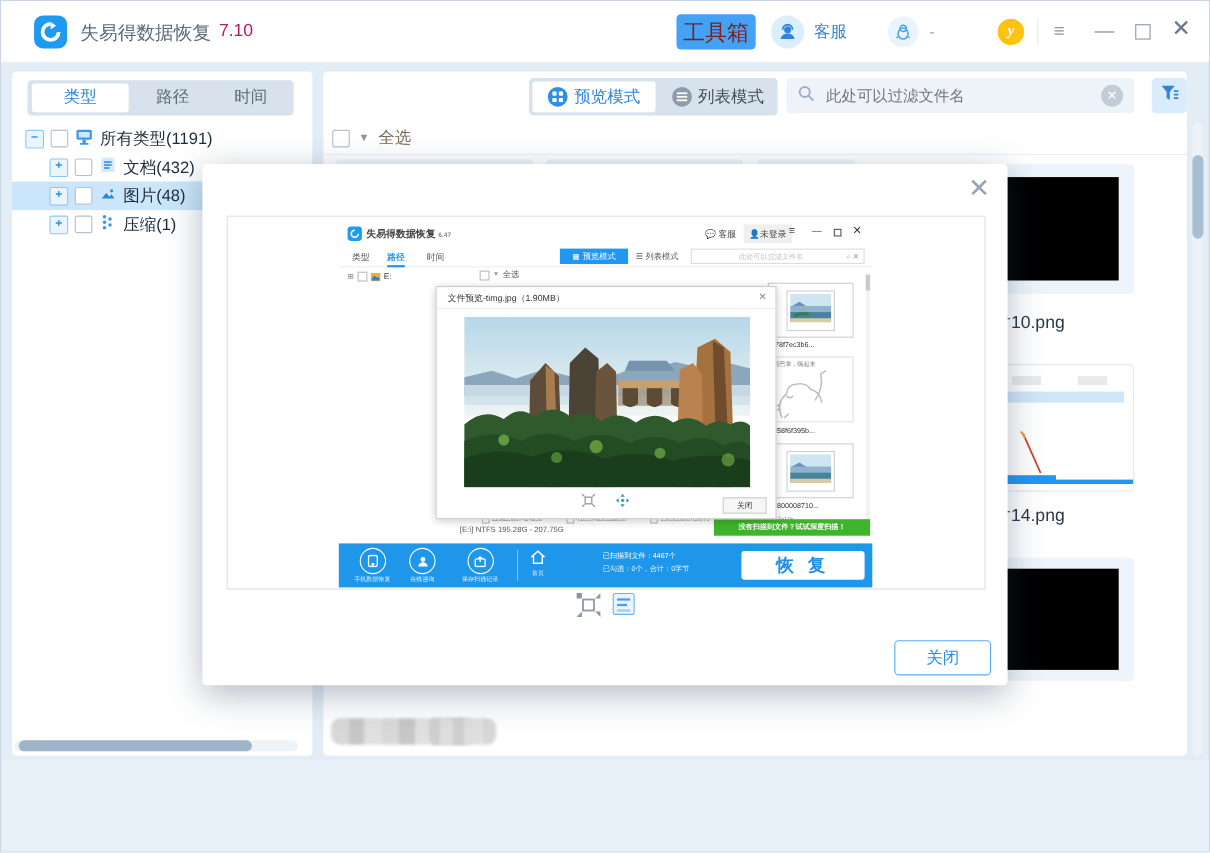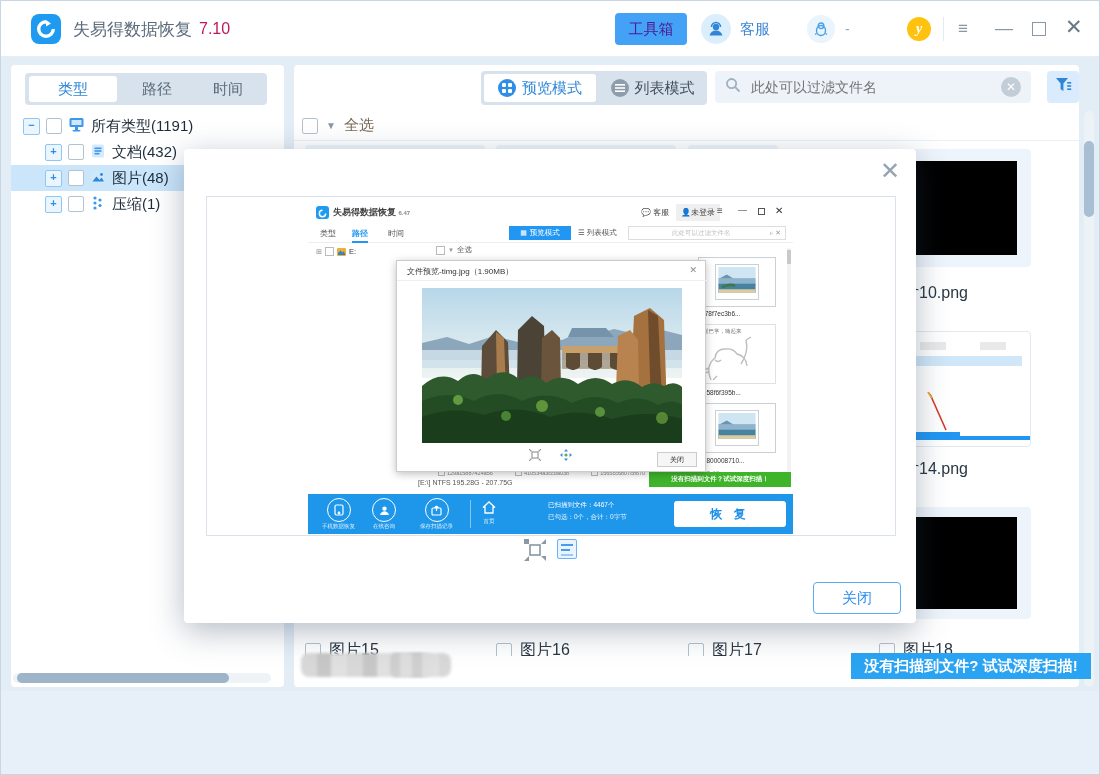--- a/index.html
+++ b/index.html
@@ -34,21 +34,21 @@
       <svg width="30" height="30" viewBox="0 0 30 30">
           <path d="M15 6a9 9 0 1 0 9 9h-3.4a5.6 5.6 0 1 1-5.6-5.6V6z" fill="#fff"></path>
           <path d="M15 6l5 3.4-5 3.2z" fill="#fff"></path>
         </svg>
     </div>
     <div class="ab fx" style="left:72px;top:0;height:56px;gap:7px">
       <span style="font-size:17px;color:#5b6b7b">失易得数据恢复</span>
       <span style="font-size:16px;color:#be185d">7.10</span>
     </div>
     <div class="ab fx" style="left:614px;top:12px;width:72px;height:32px;background:#43a1f6;border-radius:4px;justify-content:center">
-      <span style="color:#4c1d95;font-size:15px">工具箱</span>
+      <span style="color:#7f1d1d;font-size:20px">工具箱</span>
     </div>
     <div class="ab fx" style="left:700px;top:13px;gap:9px">
       <span class="ic" style="width:30px;height:30px;background:#dbeefc;border-radius:50%;display:inline-flex;align-items:center;justify-content:center">
         <svg width="18" height="18" viewBox="0 0 18 18">
             <circle cx="9" cy="7" r="3.2" fill="#2f86d8"></circle>
             <path d="M2.5 15.5c1-3.4 3.4-5 6.5-5s5.5 1.6 6.5 5z" fill="#2f86d8"></path>
             <path d="M4.5 7a4.5 4.5 0 0 1 9 0" stroke="#2f86d8" stroke-width="1.6" fill="none"></path>
           </svg>
       </span>
       <span style="color:#3f87d6;font-size:15px">客服</span>
@@ -204,50 +204,29 @@
         </svg>
       <div class="ab" style="left:0;bottom:6px;width:168px;height:8px;background:#2196f3"></div>
       <div class="ab" style="left:168px;bottom:6px;right:0;height:4px;background:#2196f3"></div>
     </div>
     <div class="ab gridlabel" style="left:593px;top:394px">图片14.png</div>
 
     <div class="ab smallcard" style="left:497px;top:442px;width:240px;height:112px">
       <div class="ab" style="left:14px;top:10px;right:14px;bottom:10px;background:#000"></div>
     </div>
 
-    <div class="ab" style="left:0;top:574px;width:785px;height:17px;overflow:hidden">
-      <div class="ab fx" style="left:11px;top:1px;gap:8px">
-          <span class="cb"></span>
-          <span class="gridlabel">图片15</span>
-        </div>
-      <div class="ab fx" style="left:202px;top:1px;gap:8px">
-          <span class="cb"></span>
-          <span class="gridlabel">图片16</span>
-        </div>
-      <div class="ab fx" style="left:394px;top:1px;gap:8px">
-          <span class="cb"></span>
-          <span class="gridlabel">图片17</span>
-        </div>
-      <div class="ab fx" style="left:585px;top:1px;gap:8px">
-          <span class="cb"></span>
-          <span class="gridlabel">图片18</span>
-        </div>
-    </div>
 
     <div class="ab" style="left:7px;top:588px;width:150px;height:24px;border-radius:8px;filter:blur(1.5px);background:repeating-linear-gradient(90deg,#d8d8d8 0 16px,#c7c7c7 16px 30px,#e0e0e0 30px 46px)"></div>
     <div class="ab" style="left:96px;top:588px;width:42px;height:24px;border-radius:6px;filter:blur(1.5px);background:repeating-linear-gradient(90deg,#cfcfcf 0 10px,#dedede 10px 22px)"></div>
   </div>
 
   <div class="ab" style="left:1083px;top:110px;width:10px;height:576px;background:#edf2f7;border-radius:5px">
     <div class="ab" style="left:0;top:30px;width:10px;height:76px;background:#a8bed2;border-radius:5px"></div>
   </div>
 
-  <div class="ab fx" style="left:850px;top:652px;width:240px;height:26px;background:#2aa4f2;justify-content:center;z-index:5">
-    <span style="color:#fff;font-size:15px;font-weight:bold">没有扫描到文件? 试试深度扫描!</span>
-  </div>
 
   <div class="ab" style="left:183px;top:148px;width:732px;height:474px;background:#fff;border-radius:4px;box-shadow:0 8px 32px rgba(40,60,90,.35);z-index:10">
     <div class="ab" style="right:16px;top:8px;font-size:24px;color:#97a3b1">✕</div>
 
     <div class="ab" style="left:22px;top:47px;width:690px;height:340px;border:1px solid #d9e1ea">
 
       <div class="inner" style="left:101px;top:3px;width:485px;height:334px">
 
         <div class="ab" style="left:0;top:0;width:485px;height:24px;background:#fff">
           <div class="ab" style="left:8px;top:6px;width:13px;height:13px;background:#1e9bf0;border-radius:3px">
@@ -394,21 +373,21 @@
             <svg width="14" height="13" viewBox="0 0 14 13" fill="none" stroke="#fff" stroke-width="1.3">
                 <path d="M1 6.5L7 1l6 5.5M3 5.5V12h8V5.5"></path>
               </svg>
             <div style="font-size:5.5px;color:#dff0fd">首页</div>
           </div>
           <div class="ab" style="left:240px;top:7px">
             <div style="font-size:6.5px;color:#fff;margin-bottom:3px">已扫描到文件：4467个</div>
             <div style="font-size:6.5px;color:#eaf6ff">已勾选：0个，合计：0字节</div>
           </div>
           <div class="ab fx" style="left:366px;top:7px;width:112px;height:26px;background:#fff;border-radius:3px;justify-content:center">
-            <span style="color:#1e90e8;font-weight:bold;font-size:12px;letter-spacing:4px">恢 复</span>
+            <span style="color:#1e90e8;font-weight:bold;font-size:16px;letter-spacing:4px">恢 复</span>
           </div>
         </div>
 
         <div class="ab" style="left:88px;top:60px;width:310px;height:212px;background:#fff;border:1px solid #ccc;box-shadow:0 2px 8px rgba(0,0,0,.25)">
           <div class="i-txt" style="left:10px;top:5px;font-size:8px;color:#333">文件预览-timg.jpg（1.90MB）</div>
           <div class="i-txt" style="right:8px;top:4px;font-size:9px;color:#888">✕</div>
           <div class="ab" style="left:0;top:19px;width:310px;height:1px;background:#eee"></div>
 
           <svg style="position:absolute;left:25px;top:27px" width="260" height="155" viewBox="0 0 260 155" preserveAspectRatio="none">
             <defs>

